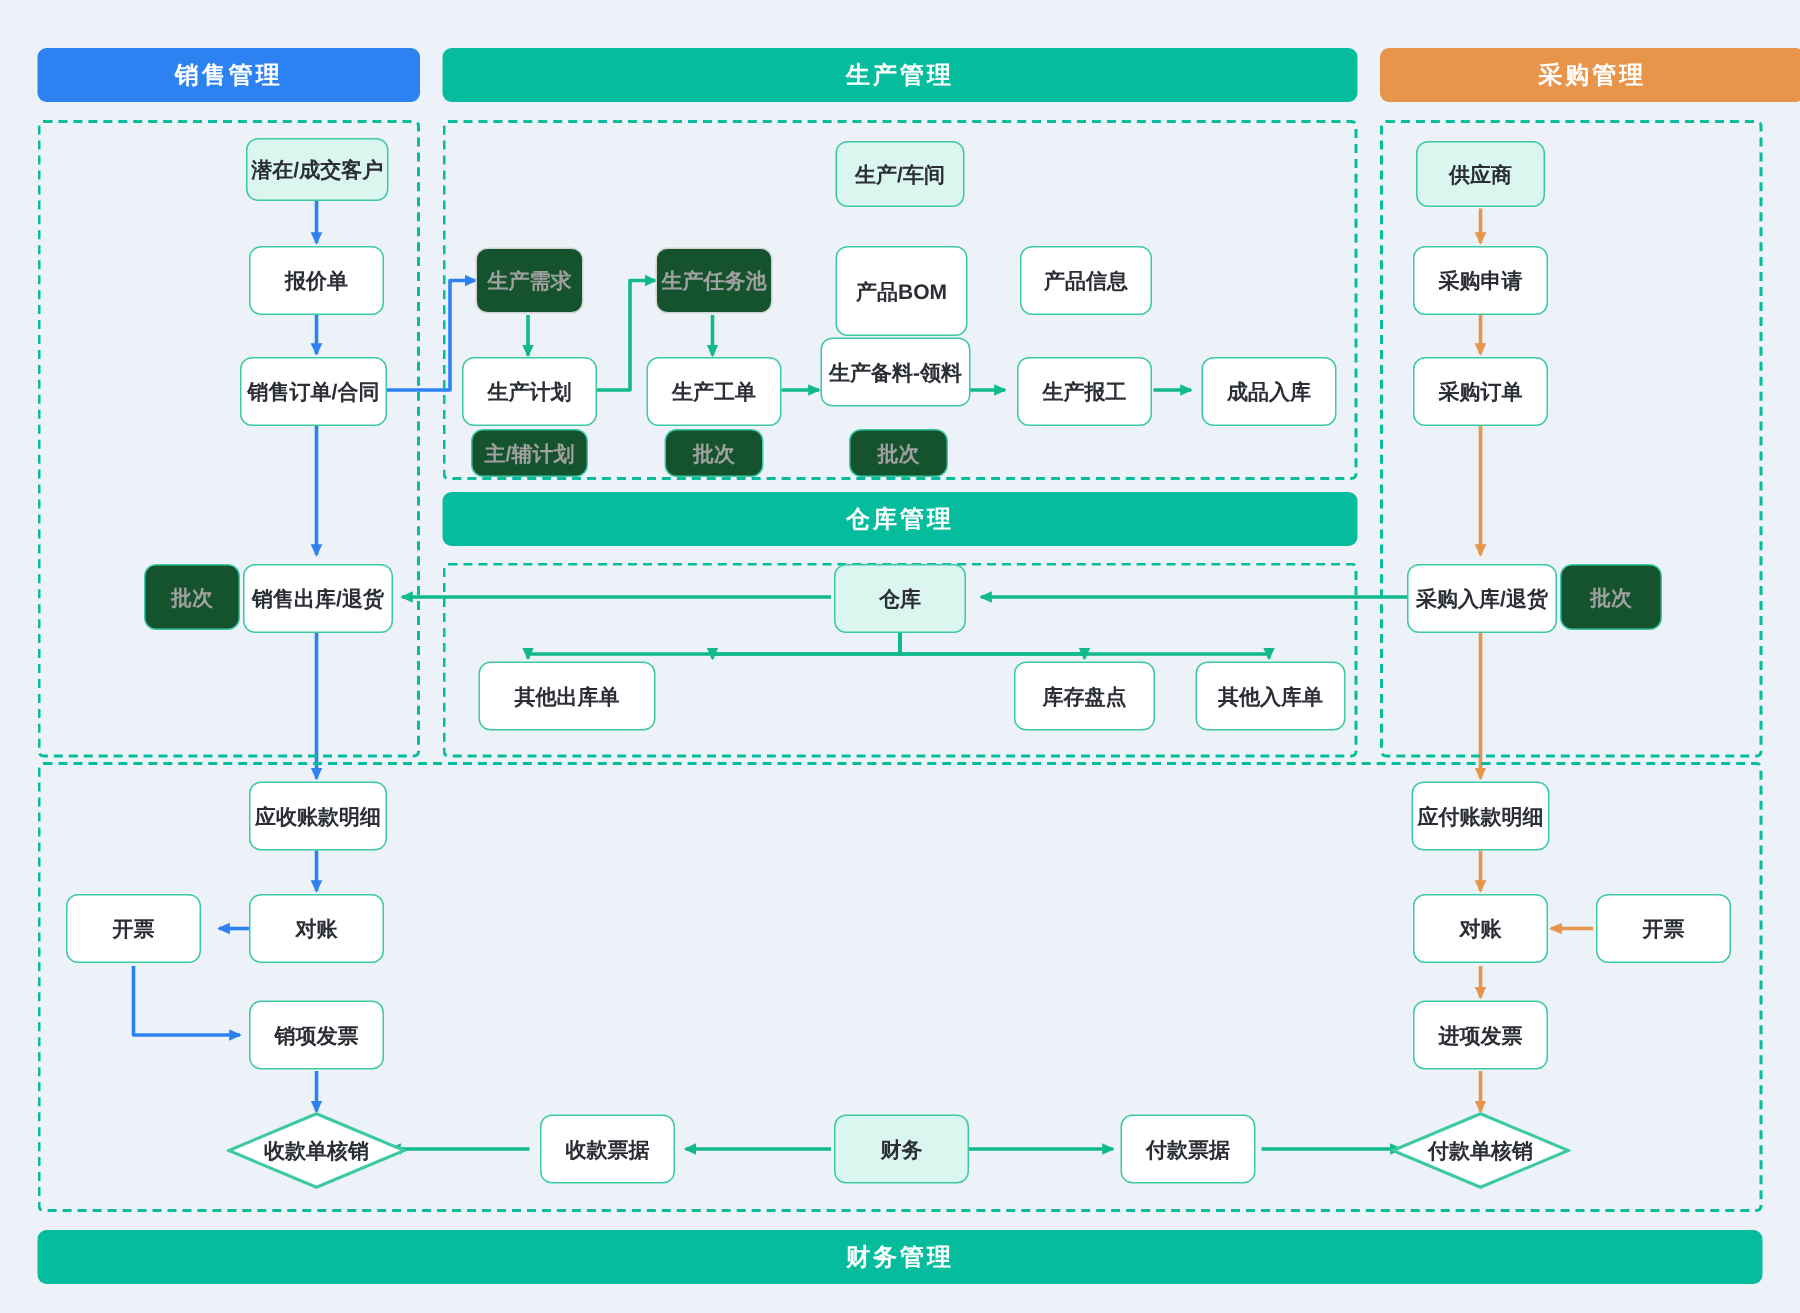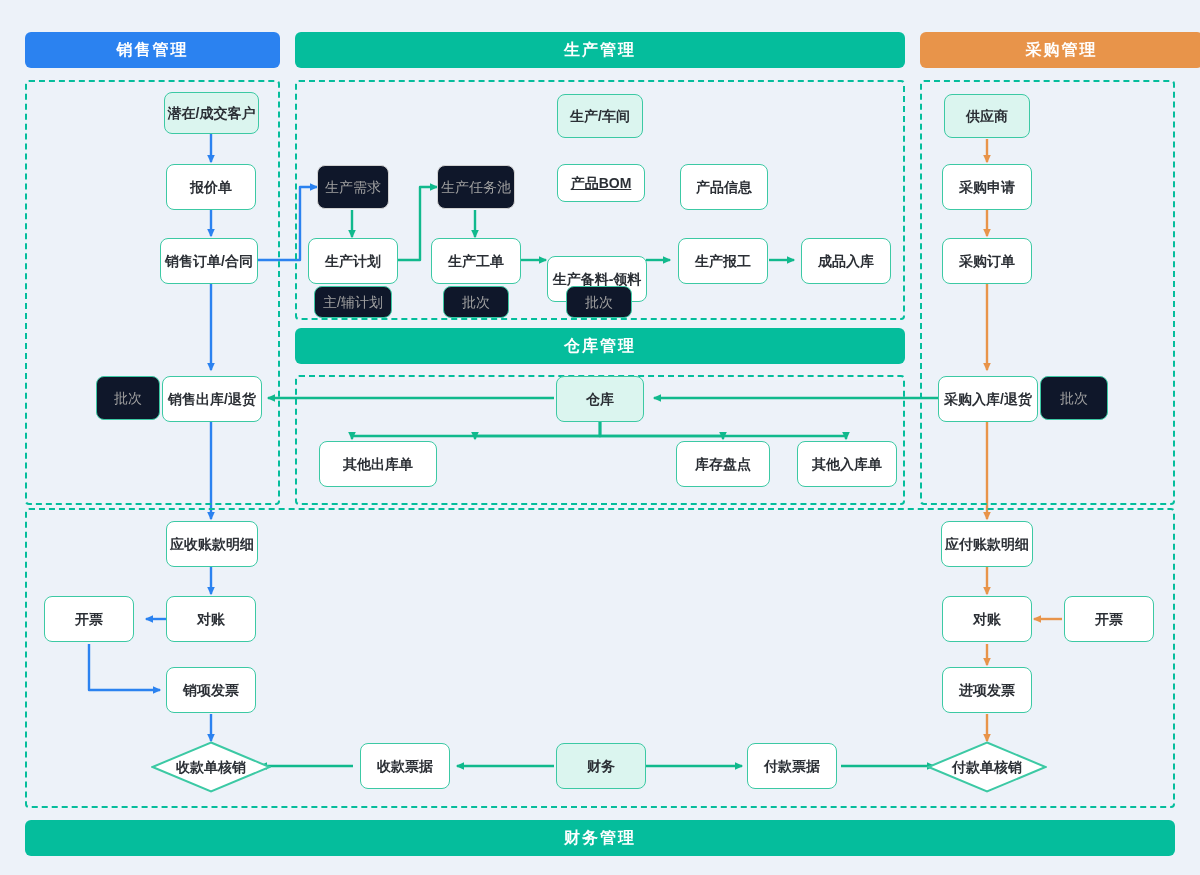--- a/index.html
+++ b/index.html
@@ -31,21 +31,21 @@
   .node{
     position:absolute;box-sizing:border-box;
     display:flex;align-items:center;justify-content:center;
     border:1.6px solid #3CC9A4;border-radius:8px;
     background:#FFFFFF;color:#2B2F35;
     font-size:14px;font-weight:bold;text-align:center;line-height:1.15;
     white-space:nowrap;
   }
   .node.fill{background:#DBF5EF;font-weight:bold;}
   .node.muted{
-    background:#0f172a;border:1.6px solid #D2D2D2;color:#A0A0A0;font-weight:normal;
+    background:#14532d;border:1.6px solid #D2D2D2;color:#A0A0A0;font-weight:bold;
   }
   .node.muted.tealborder{border:1.6px solid #3CC9A4;}
   .node.diamond{
     border:none;background:transparent;
   }
   .dia-shape{
     position:absolute;left:0;top:0;width:100%;height:100%;
   }
   .dia-label{position:relative;z-index:2;font-size:14px;font-weight:bold;color:#2B2F35;}
 </style>
@@ -135,26 +135,26 @@
   <div class="node fill" style="left:164px;top:92px;width:95px;height:42px;">潜在/成交客户</div>
   <div class="node" style="left:166px;top:164px;width:90px;height:46px;">报价单</div>
   <div class="node" style="left:160px;top:238px;width:98px;height:46px;">销售订单/合同</div>
   <div class="node muted tealborder" style="left:96px;top:376px;width:64px;height:44px;">批次</div>
   <div class="node" style="left:162px;top:376px;width:100px;height:46px;">销售出库/退货</div>
 
   <div class="node fill" style="left:557px;top:94px;width:86px;height:44px;">生产/车间</div>
 
   <div class="node muted" style="left:317px;top:165px;width:72px;height:44px;">生产需求</div>
   <div class="node muted" style="left:437px;top:165px;width:78px;height:44px;">生产任务池</div>
-  <div class="node" style="left:557px;top:164px;width:88px;height:38px;text-decoration:underline;">产品BOM</div>
+  <div class="node" style="left:557px;top:164px;width:88px;height:60px;">产品BOM</div>
   <div class="node" style="left:680px;top:164px;width:88px;height:46px;">产品信息</div>
 
   <div class="node" style="left:308px;top:238px;width:90px;height:46px;">生产计划</div>
   <div class="node" style="left:431px;top:238px;width:90px;height:46px;">生产工单</div>
-  <div class="node" style="left:547px;top:256px;width:100px;height:46px;">生产备料-领料</div>
+  <div class="node" style="left:547px;top:225px;width:100px;height:46px;">生产备料-领料</div>
   <div class="node" style="left:678px;top:238px;width:90px;height:46px;">生产报工</div>
   <div class="node" style="left:801px;top:238px;width:90px;height:46px;">成品入库</div>
 
   <div class="node muted tealborder" style="left:314px;top:286px;width:78px;height:32px;">主/辅计划</div>
   <div class="node muted tealborder" style="left:443px;top:286px;width:66px;height:32px;">批次</div>
   <div class="node muted tealborder" style="left:566px;top:286px;width:66px;height:32px;">批次</div>
 
   <div class="node fill" style="left:556px;top:376px;width:88px;height:46px;">仓库</div>
   <div class="node" style="left:319px;top:441px;width:118px;height:46px;">其他出库单</div>
   <div class="node" style="left:676px;top:441px;width:94px;height:46px;">库存盘点</div>

